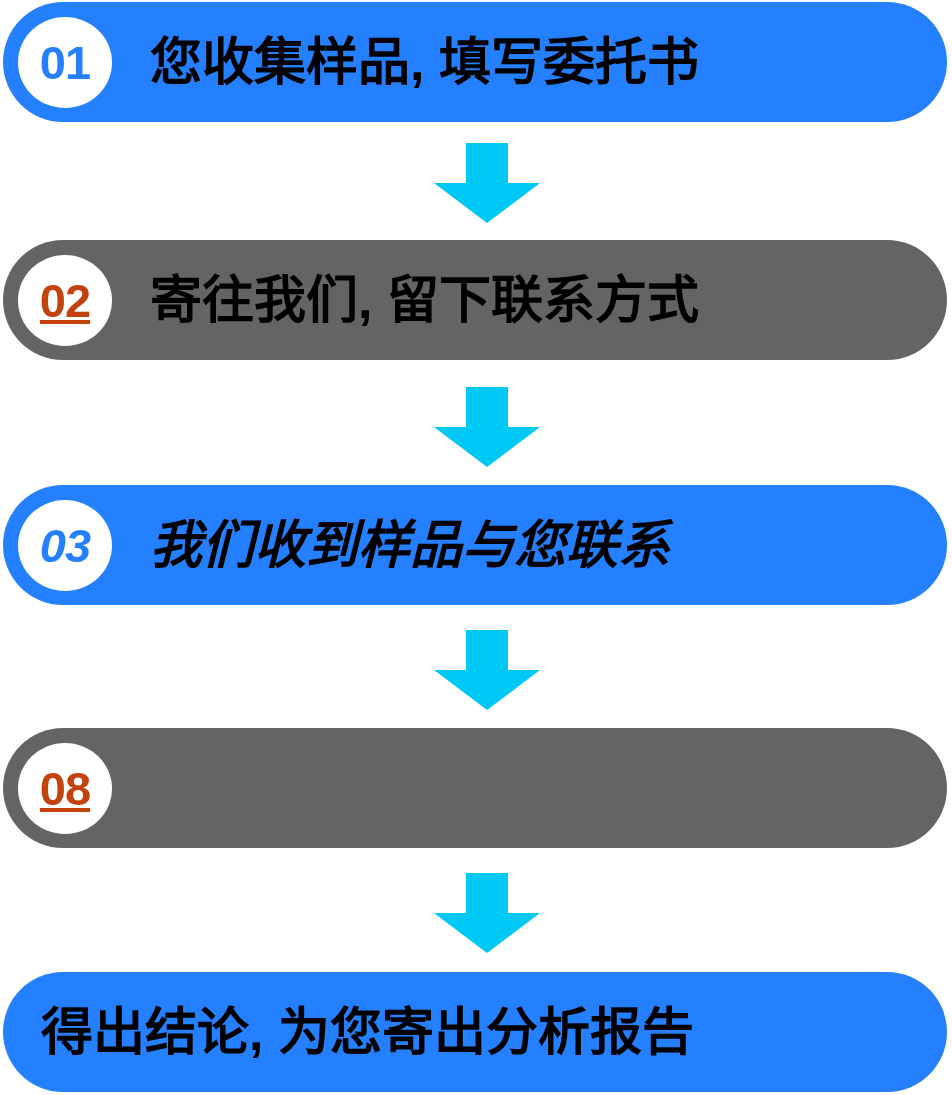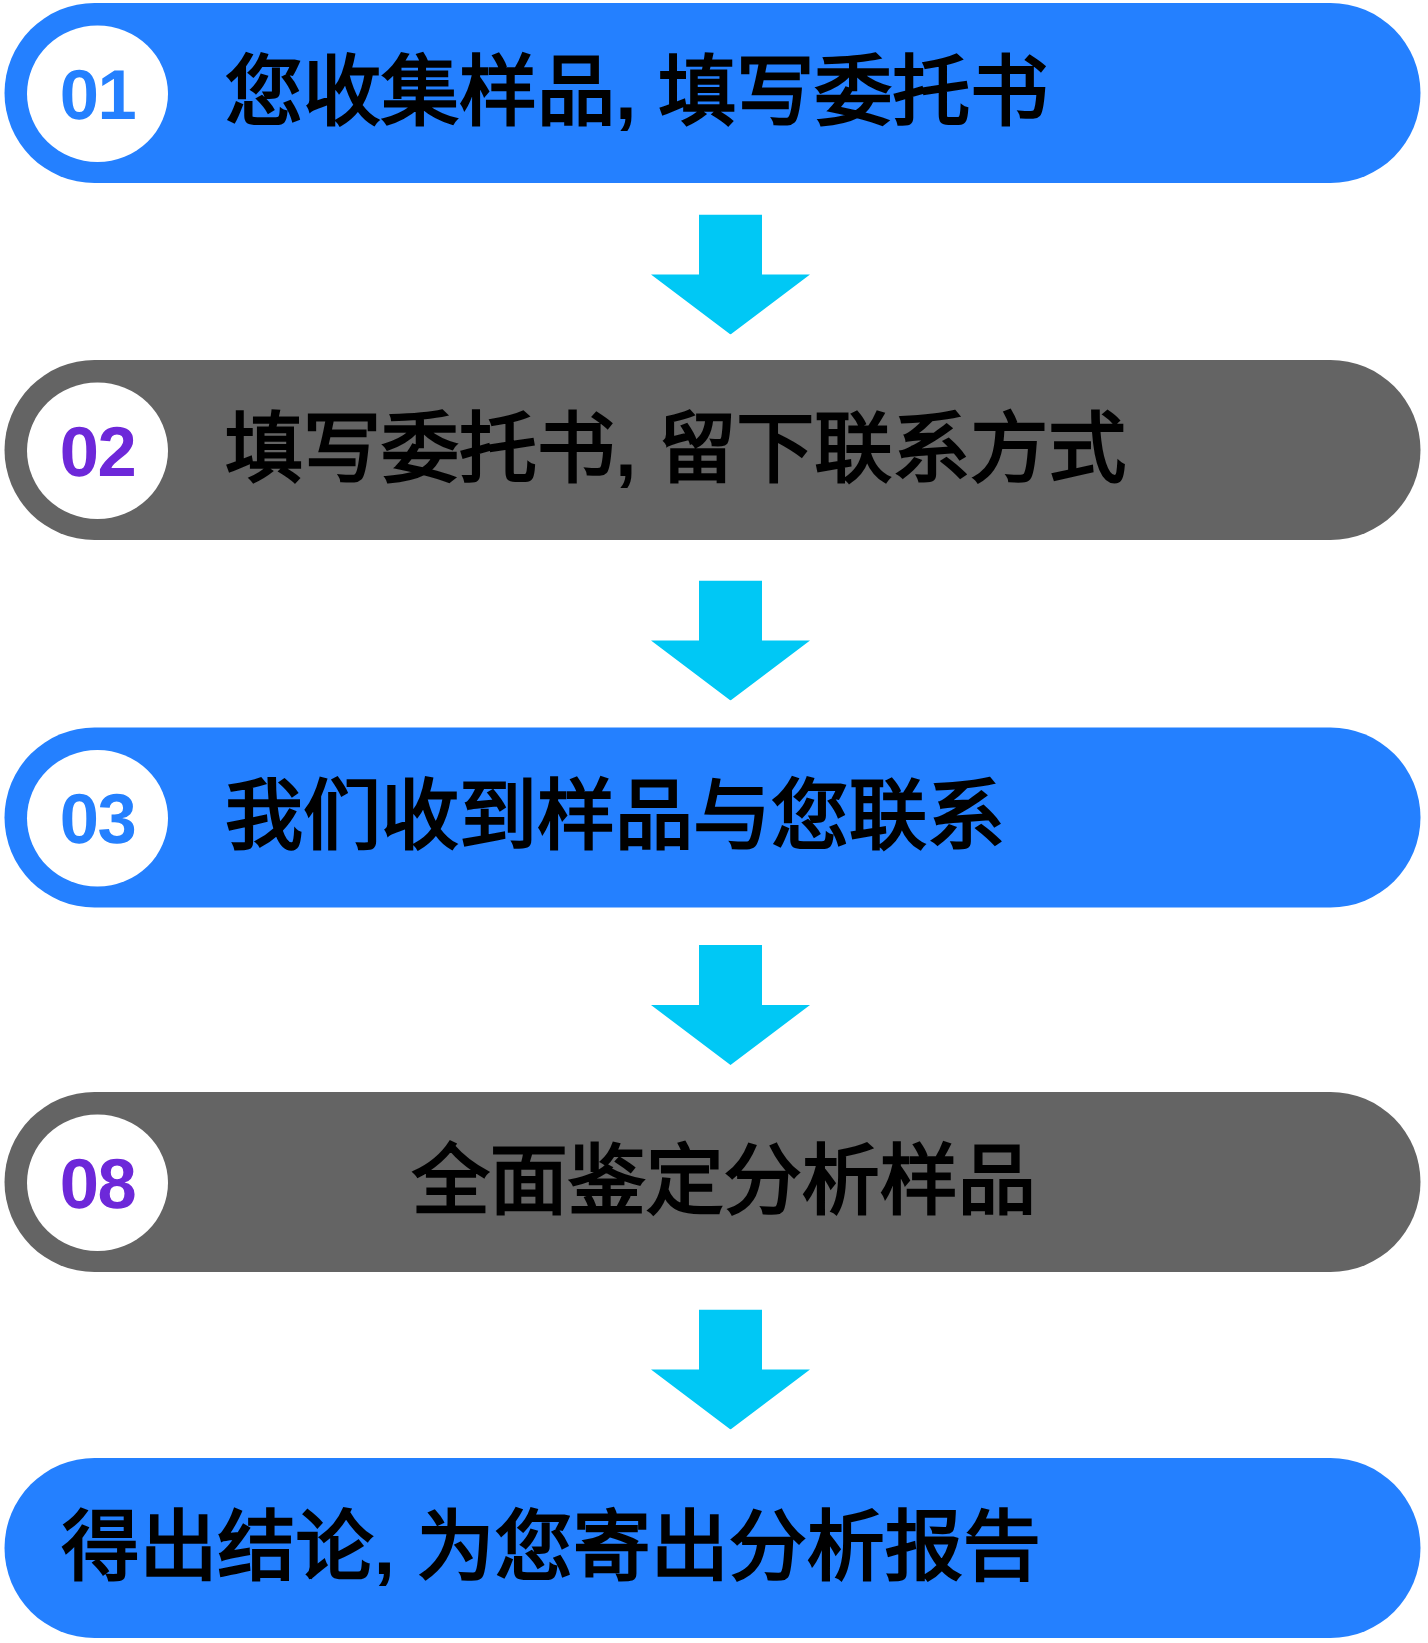--- a/index.html
+++ b/index.html
@@ -50,21 +50,21 @@
     box-sizing: border-box;
   }
   .badge-num {
     font-size: 47px;
     font-weight: bold;
     letter-spacing: -1px;
     line-height: 1;
     font-family: "Liberation Sans", "DejaVu Sans", sans-serif;
   }
   .step-row.blue .badge-num { color: #2480FF; }
-  .step-row.gray .badge-num { color: #6d28d9; }
+  .step-row.gray .badge-num { color: #c2410c; text-decoration: underline; }
 
   
   .step-label {
     color: #000000;
     font-size: 52px;
     font-weight: bold;
     line-height: 1.05;
     white-space: nowrap;
     font-family: "Liberation Sans", "DejaVu Sans", sans-serif;
   }
@@ -104,52 +104,49 @@
     <svg viewBox="0 0 106 80" xmlns="http://www.w3.org/2000/svg">
       <polygon points="32,0 74,0 74,40 106,40 53,80 0,40 32,40" fill="#00C8F5"></polygon>
     </svg>
   </div>
 
   <div class="step-row gray" style="top:240px;">
     <div class="badge">
       <span class="badge-num">02</span>
     </div>
     <div class="label-wrap pad-left">
-      <span class="step-label">填写委托书, 留下联系方式</span>
+      <span class="step-label">寄往我们, 留下联系方式</span>
     </div>
   </div>
 
   <div class="arrow" style="top:387px;">
     <svg viewBox="0 0 106 80" xmlns="http://www.w3.org/2000/svg">
       <polygon points="32,0 74,0 74,40 106,40 53,80 0,40 32,40" fill="#00C8F5"></polygon>
     </svg>
   </div>
 
-  <div class="step-row blue" style="top:485px;">
+  <div class="step-row blue" style="top:485px;font-style:italic;">
     <div class="badge">
       <span class="badge-num">03</span>
     </div>
     <div class="label-wrap pad-left">
       <span class="step-label">我们收到样品与您联系</span>
     </div>
   </div>
 
   <div class="arrow" style="top:630px;">
     <svg viewBox="0 0 106 80" xmlns="http://www.w3.org/2000/svg">
       <polygon points="32,0 74,0 74,40 106,40 53,80 0,40 32,40" fill="#00C8F5"></polygon>
     </svg>
   </div>
 
   <div class="step-row gray" style="top:728px;">
     <div class="badge">
       <span class="badge-num">08</span>
     </div>
-    <div class="label-wrap centered">
-      <span class="step-label">全面鉴定分析样品</span>
-    </div>
   </div>
 
   <div class="arrow" style="top:873px;">
     <svg viewBox="0 0 106 80" xmlns="http://www.w3.org/2000/svg">
       <polygon points="32,0 74,0 74,40 106,40 53,80 0,40 32,40" fill="#00C8F5"></polygon>
     </svg>
   </div>
 
   <div class="step-row blue" style="top:972px;">
     <div class="label-wrap pad-left">

